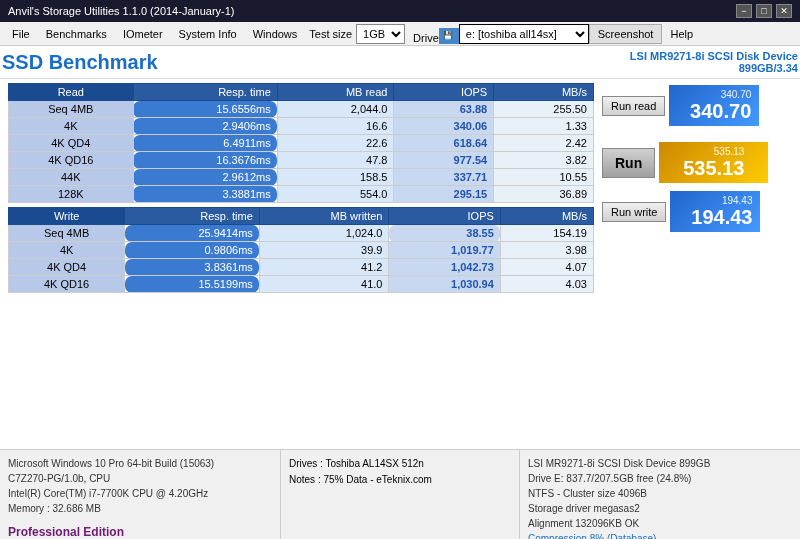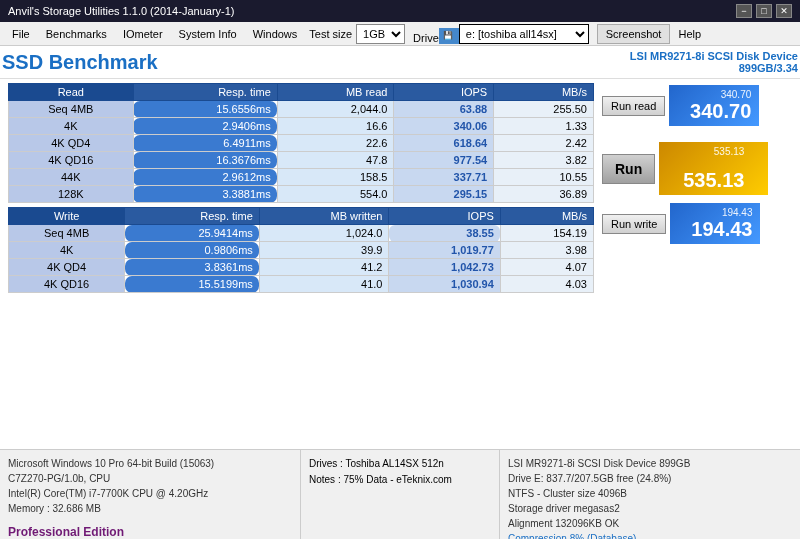--- a/index.html
+++ b/index.html
@@ -93,21 +93,21 @@
     .drive-select {
       height: 20px;
       font-size: 11px;
       border: 1px solid #000000;
       background: #fff;
       padding: 0 2px;
       min-width: 130px;
     }
 
     .screenshot-btn {
-      margin-left: 8px;
+      margin-left: 0;
       padding: 2px 8px;
       font-size: 11px;
       background: #e0e0e0;
       border: 1px solid #aaa;
       cursor: pointer;
       height: 20px;
     }
 
     
     .main-content {
@@ -241,21 +241,20 @@
     .score-box-total {
       background: linear-gradient(135deg, #cc8800, #ffcc00);
       color: #fff;
       padding: 4px 24px;
       min-width: 90px;
       text-align: right;
       font-size: 11px;
       display: flex;
       flex-direction: column;
       align-items: flex-end;
-      gap: 12px;
     }
     .score-box-write {
       background: linear-gradient(135deg, #2266cc, #4499ff);
       color: #fff;
       padding: 4px 8px;
       min-width: 90px;
       text-align: right;
       font-size: 11px;
       display: flex;
       flex-direction: column;
@@ -279,21 +278,21 @@
       height: 90px;
       font-size: 10px;
     }
     .footer-left {
       flex: 1;
       padding: 6px 8px;
       color: #333;
       line-height: 1.5;
     }
     .footer-center {
-      width: 200px;
+      width: 240px;
       padding: 6px 8px;
       border-left: 1px solid #ccc;
       border-right: 1px solid #ccc;
       color: #000;
       line-height: 1.6;
     }
     .footer-right {
       flex: 1;
       padding: 6px 8px;
       color: #333;

